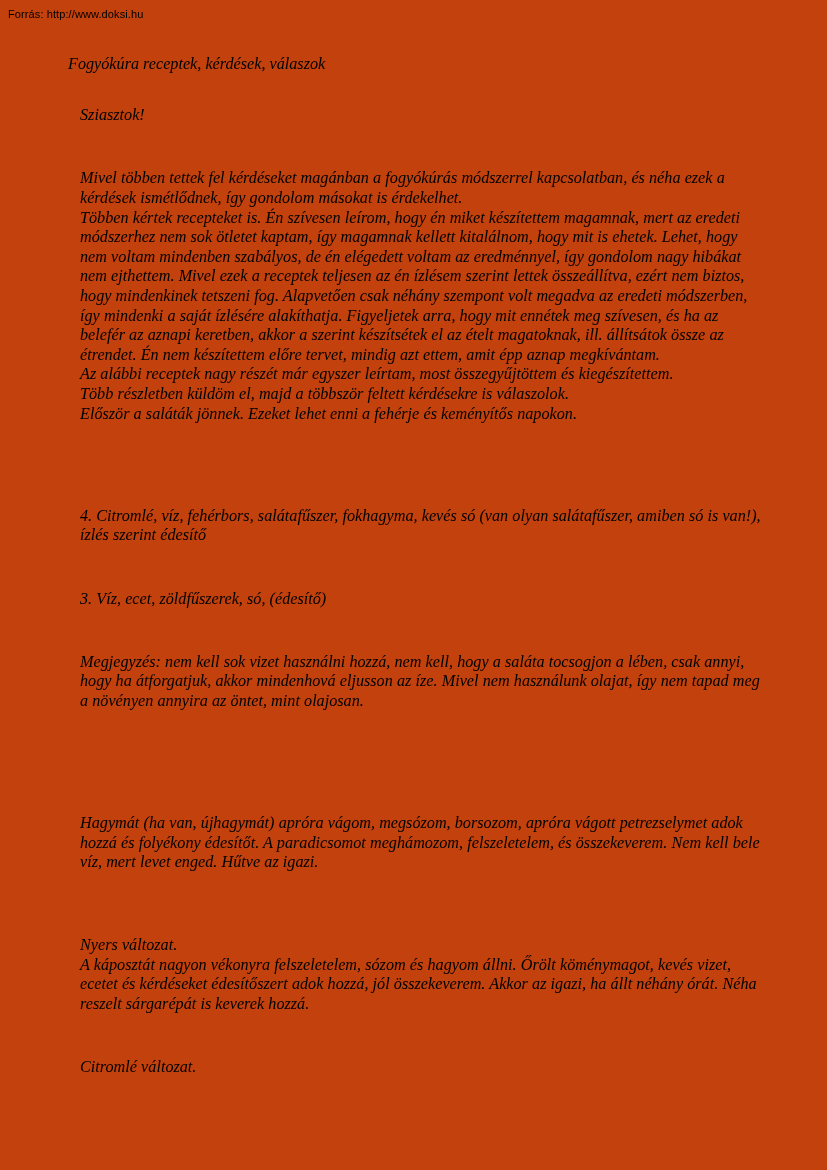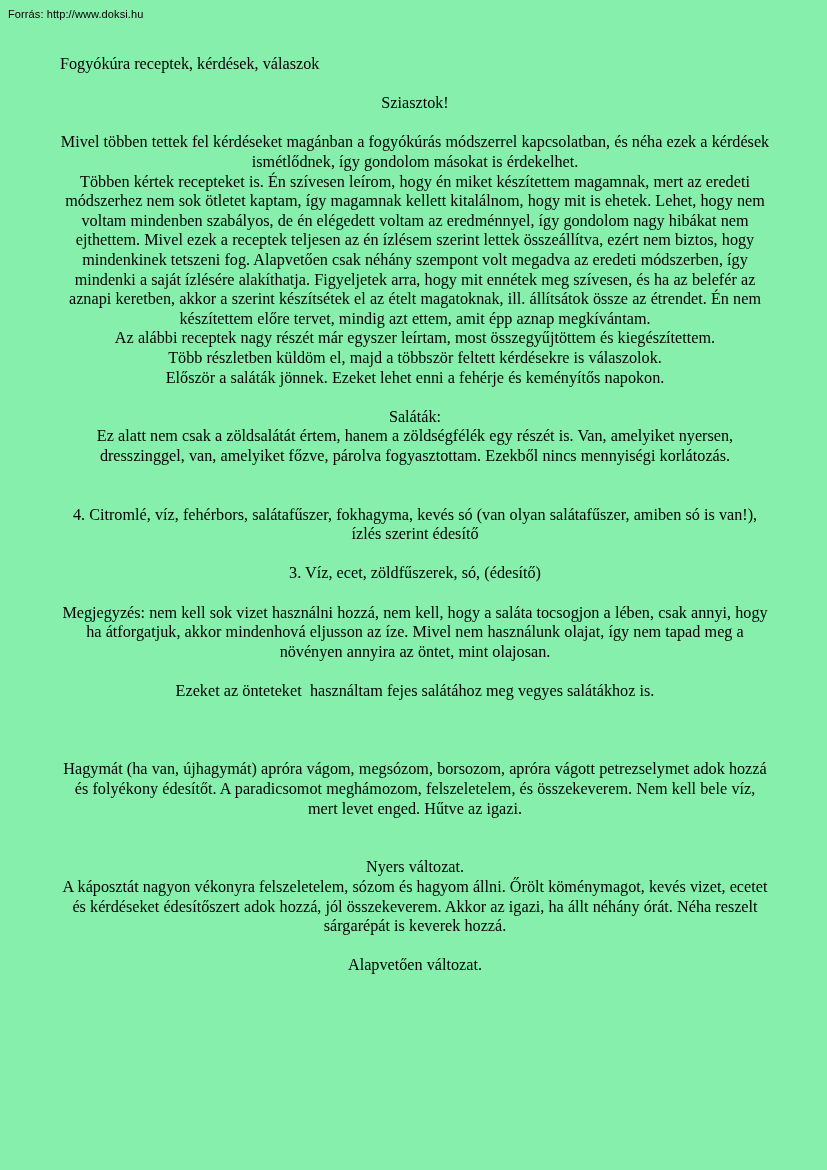--- a/index.html
+++ b/index.html
@@ -8,53 +8,54 @@
     background: #ffffff;
   }
   body {
     font-family: "Liberation Serif", "DejaVu Serif", serif;
     color: #000000;
   }
   .page {
     position: relative;
     width: 827px;
     height: 1170px;
-    background: #86efac;
+    background: #c2410c;
     overflow: hidden;
     box-sizing: border-box;
   }
   .source-header {
     position: absolute;
     left: 8px;
     top: 8px;
     font-family: "Liberation Sans", "DejaVu Sans", sans-serif;
     font-size: 11px;
     line-height: 13px;
     color: #000000;
     letter-spacing: 0.1px;
     white-space: pre;
   }
   .doc-body {
     position: absolute;
-    left: 60px;
+    left: 68px;
     top: 55px;
     width: 710px;
+    font-style: italic;
   }
   .doc-title {
     font-size: 16.2px;
     line-height: 19.6px;
     margin: 0;
     font-weight: normal;
     white-space: pre-wrap;
   }
   .para {
     font-size: 16.2px;
     line-height: 19.6px;
-    margin: 0;
-    text-align: center;
+    margin: 12px;
+    text-align: left;
     white-space: pre-wrap;
     word-spacing: 0.1px;
   }
   .spacer {
     height: 19.6px;
   }
 </style>
 </head>
 <body>
 
@@ -73,41 +74,38 @@
     <div class="spacer"></div>
 
     <p class="para">Mivel többen tettek fel kérdéseket magánban a fogyókúrás módszerrel kapcsolatban, és néha ezek a kérdések ismétlődnek, így gondolom másokat is érdekelhet.
 Többen kértek recepteket is. Én szívesen leírom, hogy én miket készítettem magamnak, mert az eredeti módszerhez nem sok ötletet kaptam, így magamnak kellett kitalálnom, hogy mit is ehetek. Lehet, hogy nem voltam mindenben szabályos, de én elégedett voltam az eredménnyel, így gondolom nagy hibákat nem ejthettem. Mivel ezek a receptek teljesen az én ízlésem szerint lettek összeállítva, ezért nem biztos, hogy mindenkinek tetszeni fog. Alapvetően csak néhány szempont volt megadva az eredeti módszerben, így mindenki a saját ízlésére alakíthatja. Figyeljetek arra, hogy mit ennétek meg szívesen, és ha az belefér az aznapi keretben, akkor a szerint készítsétek el az ételt magatoknak, ill. állítsátok össze az étrendet. Én nem készítettem előre tervet, mindig azt ettem, amit épp aznap megkívántam.
 Az alábbi receptek nagy részét már egyszer leírtam, most összegyűjtöttem és kiegészítettem.
 Több részletben küldöm el, majd a többször feltett kérdésekre is válaszolok.
 Először a saláták jönnek. Ezeket lehet enni a fehérje és keményítős napokon.</p>
 
     <div class="spacer"></div>
 
-    <p class="para">Saláták:
-Ez alatt nem csak a zöldsalátát értem, hanem a zöldségfélék egy részét is. Van, amelyiket nyersen, dresszinggel, van, amelyiket főzve, párolva fogyasztottam. Ezekből nincs mennyiségi korlátozás.</p>
 
     <div class="spacer"></div>
 
 
     <div class="spacer"></div>
 
     <p class="para">4. Citromlé, víz, fehérbors, salátafűszer, fokhagyma, kevés só (van olyan salátafűszer, amiben só is van!), ízlés szerint édesítő</p>
 
     <div class="spacer"></div>
 
     <p class="para">3. Víz, ecet, zöldfűszerek, só, (édesítő)</p>
 
     <div class="spacer"></div>
 
     <p class="para">Megjegyzés: nem kell sok vizet használni hozzá, nem kell, hogy a saláta tocsogjon a lében, csak annyi, hogy ha átforgatjuk, akkor mindenhová eljusson az íze. Mivel nem használunk olajat, így nem tapad meg a növényen annyira az öntet, mint olajosan.</p>
 
     <div class="spacer"></div>
 
-    <p class="para">Ezeket az önteteket  használtam fejes salátához meg vegyes salátákhoz is.</p>
 
     <div class="spacer"></div>
 
 
     <div class="spacer"></div>
 
 
     <div class="spacer"></div>
 
     <p class="para">Hagymát (ha van, újhagymát) apróra vágom, megsózom, borsozom, apróra vágott petrezselymet adok hozzá és folyékony édesítőt. A paradicsomot meghámozom, felszeletelem, és összekeverem. Nem kell bele víz, mert levet enged. Hűtve az igazi.</p>
@@ -115,16 +113,16 @@
     <div class="spacer"></div>
 
 
     <div class="spacer"></div>
 
     <p class="para">Nyers változat.
 A káposztát nagyon vékonyra felszeletelem, sózom és hagyom állni. Őrölt köménymagot, kevés vizet, ecetet és kérdéseket édesítőszert adok hozzá, jól összekeverem. Akkor az igazi, ha állt néhány órát. Néha reszelt sárgarépát is keverek hozzá.</p>
 
     <div class="spacer"></div>
 
-    <p class="para">Alapvetően változat.</p>
+    <p class="para">Citromlé változat.</p>
 
   </div>
 </div>
 
 </body></html>

